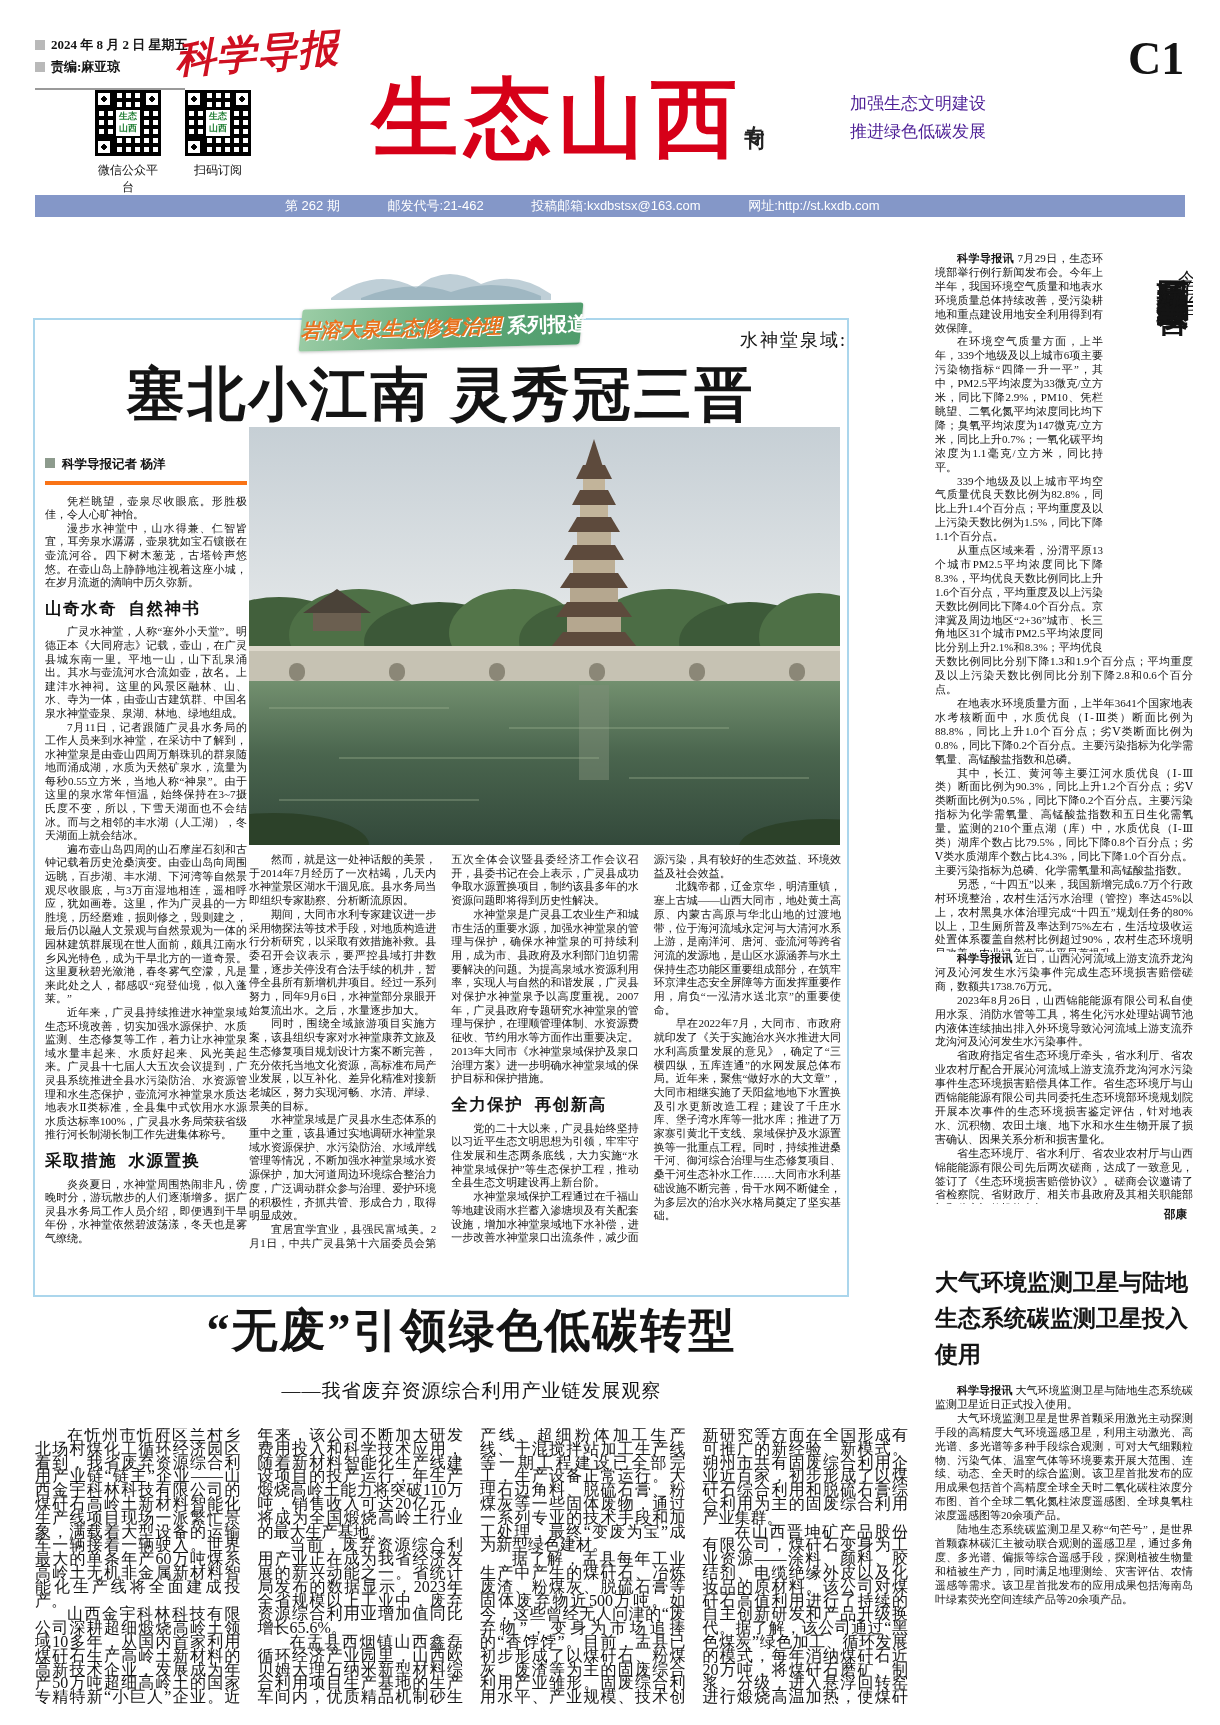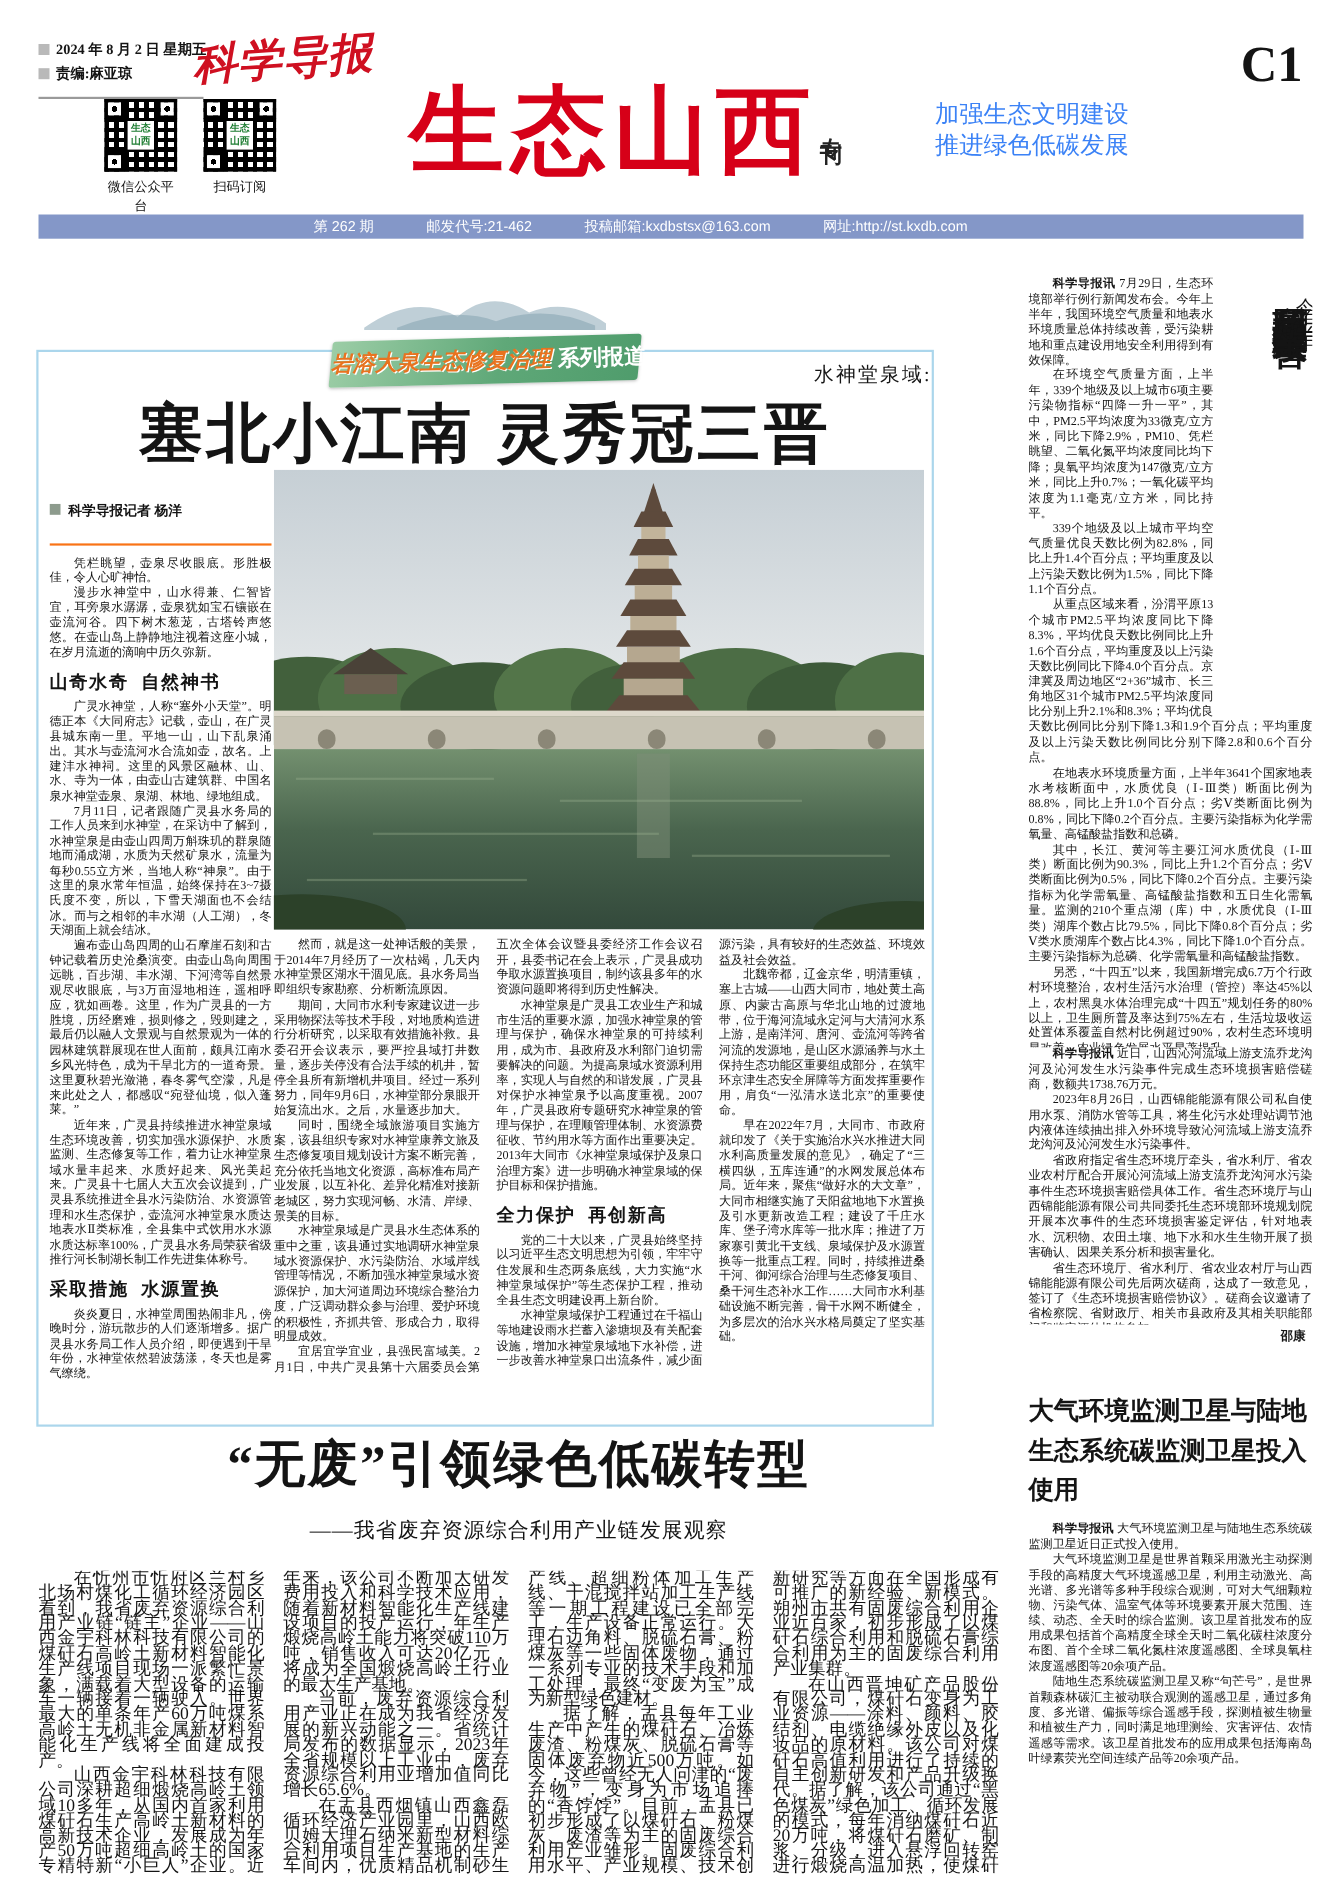--- a/index.html
+++ b/index.html
@@ -20,21 +20,21 @@
   .eye{position:absolute;width:12px;height:12px;border:3px solid #000;
        background:radial-gradient(circle,#000 30%,#fff 31%);}
   .eye.tl{left:0;top:0;} .eye.tr{right:0;top:0;} .eye.bl{left:0;bottom:0;}
   .qr-center{position:absolute;left:21px;top:20px;width:24px;height:26px;background:#fff;
              color:#1e7d32;font-size:9px;line-height:12px;font-weight:bold;font-style:normal;}
   .qr-cap{font-size:12px;margin-top:6px;}
   .main-title{left:372px;top:76px;font-size:86px;font-weight:900;color:#d60018;
               letter-spacing:7px;line-height:1;font-family:"Liberation Serif","DejaVu Serif",serif;}
   .zhuankan{left:742px;top:108px;font-size:20px;font-weight:bold;writing-mode:vertical-rl;
             letter-spacing:6px;color:#222;}
-  .slogan{left:850px;top:90px;font-size:22px;line-height:28px;color:#3b82f6;}
+  .slogan{left:850px;top:90px;font-size:17px;line-height:28px;color:#4c1d95;}
   .page-no{left:1128px;top:32px;font-size:46px;font-weight:900;}
   
   .info-bar{left:35px;top:195px;width:1150px;height:22px;background:#8497c8;color:#fff;
             font-size:13px;line-height:22px;white-space:nowrap;}
   .info-bar span{margin-right:44px;}
   .info-bar span:first-child{margin-left:250px;}
   
   .main-box{left:33px;top:318px;width:812px;height:975px;border:2px solid #abd6ec;}
   .badge-wrap{position:absolute;left:50%;top:-58px;transform:translateX(-50%);width:280px;text-align:center;}
   .badge-band{position:relative;margin-top:2px;height:42px;border-radius:3px;
@@ -44,21 +44,21 @@
   .badge-callig{color:#e8731f;font-weight:900;font-style:italic;font-size:20px;
                 text-shadow:1px 1px 0 #fff;}
   .badge-label{color:#fff;font-weight:900;font-size:20px;margin-left:6px;}
   .kicker{position:absolute;left:0;width:100%;top:8px;text-align:right;font-size:18px;letter-spacing:2px;}
   .headline{position:absolute;left:0;width:100%;top:36px;text-align:center;font-size:58px;
             font-weight:900;letter-spacing:3px;font-family:"Liberation Sans","DejaVu Sans",sans-serif;}
   .photo{position:absolute;left:214px;top:107px;width:591px;height:418px;}
   .col1{position:absolute;left:10px;top:138px;width:202px;height:800px;overflow:hidden;
         font-size:11px;line-height:13.6px;text-align:justify;}
   .byline-row{font-family:"Liberation Sans","DejaVu Sans",sans-serif;font-weight:bold;font-size:12.5px;
-              border-bottom:2px solid #f97316;padding-bottom:22px;margin-bottom:10px;}
+              border-bottom:4px solid #f97316;padding-bottom:9px;margin-bottom:10px;}
   .bsq{display:inline-block;width:10px;height:10px;background:#8d9b8d;margin-right:7px;}
   .t{margin:0;text-indent:2em;}
   .sec-head{font-family:Liberation Mono, monospace;font-weight:900;font-size:16.5px;
             margin:13px 0 9px;letter-spacing:1.5px;text-indent:0;}
   .three-col{position:absolute;left:214px;top:533px;width:592px;height:400px;overflow:hidden;
              column-count:3;column-gap:15px;font-size:11px;line-height:13.7px;text-align:justify;}
   
   .sidebar{left:935px;top:252px;width:258px;}
   .env-body{font-size:11px;line-height:13.9px;text-align:justify;}
   .vert-block{float:right;width:80px;height:392px;margin:0 0 6px 10px;writing-mode:vertical-rl;}

